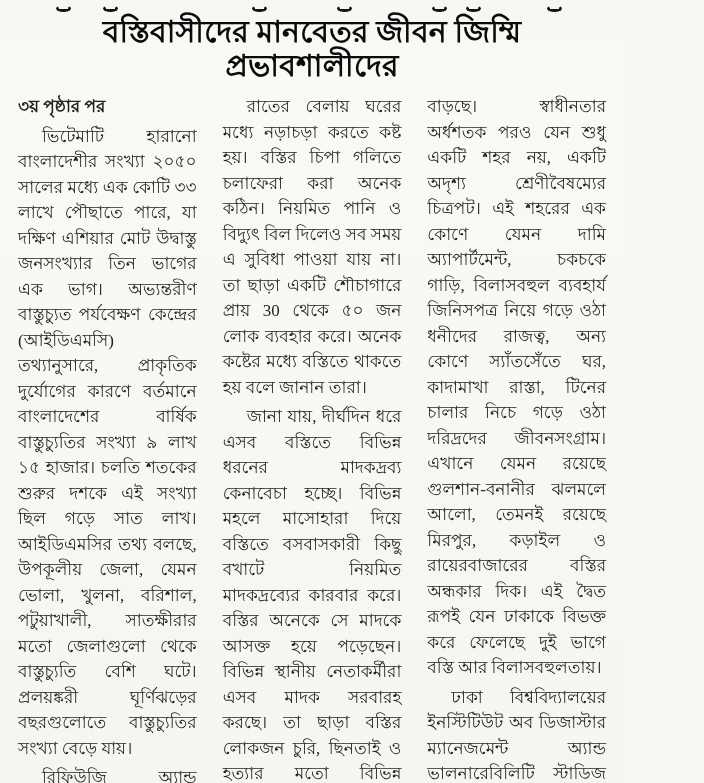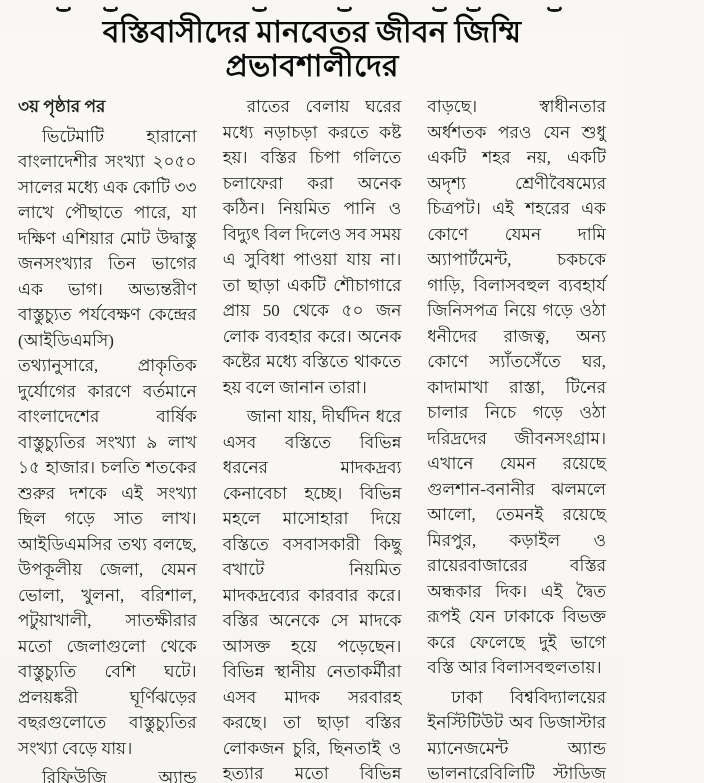--- a/index.html
+++ b/index.html
@@ -87,21 +87,21 @@
 
   <h1 class="headline">বস্তিবাসীদের মানবেতর জীবন জিম্মি প্রভাবশালীদের</h1>
 
   <div class="columns">
     <div class="col">
         <p class="p-lead">৩য় পৃষ্ঠার পর</p>
         <p class="p-indent">ভিটেমাটি হারানো বাংলাদেশীর সংখ্যা ২০৫০ সালের মধ্যে এক কোটি ৩৩ লাখে পৌছাতে পারে, যা দক্ষিণ এশিয়ার মোট উদ্বাস্তু জনসংখ্যার তিন ভাগের এক ভাগ। অভ্যন্তরীণ বাস্তুচ্যুত পর্যবেক্ষণ কেন্দ্রের (আইডিএমসি) তথ্যানুসারে, প্রাকৃতিক দুর্যোগের কারণে বর্তমানে বাংলাদেশের বার্ষিক বাস্তুচ্যুতির সংখ্যা ৯ লাখ ১৫ হাজার। চলতি শতকের শুরুর দশকে এই সংখ্যা ছিল গড়ে সাত লাখ। আইডিএমসির তথ্য বলছে, উপকূলীয় জেলা, যেমন ভোলা, খুলনা, বরিশাল, পটুয়াখালী, সাতক্ষীরার মতো জেলাগুলো থেকে বাস্তুচ্যুতি বেশি ঘটে। প্রলয়ঙ্করী ঘূর্ণিঝড়ের বছরগুলোতে বাস্তুচ্যুতির সংখ্যা বেড়ে যায়।</p>
         <p class="p-indent">রিফিউজি অ্যান্ড মাইগ্রেটরি মুভমেন্টস রিসার্চ ইউনিটের (রামরু) ২০১৮ সালে প্রকাশিত এক গবেষণা প্রতিবেদনে বলা হয়, জলবায়ু পরিবর্তনের কারণে যারা অভিবাসন নিচ্ছে তাদের প্রায় ৬০ শতাংশ রাজধানী ঢাকা, ২০ শতাংশ চট্টগ্রাম শহরে ও ২০ শতাংশ আন্তঃজেলায় অভিবাসী হচ্ছে। নিউট্রি-ক্যাপের এক গবেষণা বলছে, বস্তির ৫৯ শতাংশ শিশু রক্তস্বল্পতায় ভোগে। ৯১ শতাংশ পরিবার ঋণগ্রস্ত।</p>
       </div>
     <div class="col">
-        <p class="p-indent">রাতের বেলায় ঘরের মধ্যে নড়াচড়া করতে কষ্ট হয়। বস্তির চিপা গলিতে চলাফেরা করা অনেক কঠিন। নিয়মিত পানি ও বিদ্যুৎ বিল দিলেও সব সময় এ সুবিধা পাওয়া যায় না। তা ছাড়া একটি শৌচাগারে প্রায় 50 থেকে ৫০ জন লোক ব্যবহার করে। অনেক কষ্টের মধ্যে বস্তিতে থাকতে হয় বলে জানান তারা।</p>
+        <p class="p-indent">রাতের বেলায় ঘরের মধ্যে নড়াচড়া করতে কষ্ট হয়। বস্তির চিপা গলিতে চলাফেরা করা অনেক কঠিন। নিয়মিত পানি ও বিদ্যুৎ বিল দিলেও সব সময় এ সুবিধা পাওয়া যায় না। তা ছাড়া একটি শৌচাগারে প্রায় 30 থেকে ৫০ জন লোক ব্যবহার করে। অনেক কষ্টের মধ্যে বস্তিতে থাকতে হয় বলে জানান তারা।</p>
         <p class="p-indent">জানা যায়, দীর্ঘদিন ধরে এসব বস্তিতে বিভিন্ন ধরনের মাদকদ্রব্য কেনাবেচা হচ্ছে। বিভিন্ন মহলে মাসোহারা দিয়ে বস্তিতে বসবাসকারী কিছু বখাটে নিয়মিত মাদকদ্রব্যের কারবার করে। বস্তির অনেকে সে মাদকে আসক্ত হয়ে পড়েছেন। বিভিন্ন স্থানীয় নেতাকর্মীরা এসব মাদক সরবারহ করছে। তা ছাড়া বস্তির লোকজন চুরি, ছিনতাই ও হত্যার মতো বিভিন্ন অপরাধে জড়িয়ে পড়ছে</p>
       </div>
     <div class="col">
         <p class="p-cont">বাড়ছে। স্বাধীনতার অর্ধশতক পরও যেন শুধু একটি শহর নয়, একটি অদৃশ্য শ্রেণীবৈষম্যের চিত্রপট। এই শহরের এক কোণে যেমন দামি অ্যাপার্টমেন্ট, চকচকে গাড়ি, বিলাসবহুল ব্যবহার্য জিনিসপত্র নিয়ে গড়ে ওঠা ধনীদের রাজত্ব, অন্য কোণে স্যাঁতসেঁতে ঘর, কাদামাখা রাস্তা, টিনের চালার নিচে গড়ে ওঠা দরিদ্রদের জীবনসংগ্রাম। এখানে যেমন রয়েছে গুলশান-বনানীর ঝলমলে আলো, তেমনই রয়েছে মিরপুর, কড়াইল ও রায়েরবাজারের বস্তির অন্ধকার দিক। এই দ্বৈত রূপই যেন ঢাকাকে বিভক্ত করে ফেলেছে দুই ভাগে বস্তি আর বিলাসবহুলতায়।</p>
         <p class="p-indent">ঢাকা বিশ্ববিদ্যালয়ের ইনস্টিটিউট অব ডিজাস্টার ম্যানেজমেন্ট অ্যান্ড ভালনারেবিলিটি স্টাডিজ ইনস্টিটিউটের পরিচালক অধ্যাপক ড. মোহাম্মদ মনিরুজ্জামান খান বলেন, জলবায়ু বিপর্যয় এখন শহরমুখী অভিবাসনের অন্যতম কারণ।</p>
         <p class="p-indent">এ ছাড়াও অর্থনৈতিক ও রাজনৈতিক কারণেও বস্তিতে মানুষের সংখ্যা বাড়ছে। তবে রাজনৈতিক কারণে আসা মানুষের সংখ্যা কম। তিনি বলেন, বস্তিজনিত সঙ্কট থামাতে হলে প্রথমেই গ্রাম উন্নয়নে জোর দিতে হবে। কর্মসংস্থান না বাড়ালে ঢাকামুখী যাত্রা থামবে না। স্থানীয় সরকার ও স্বাস্থ্য মন্ত্রণালয়ের সমন্বয়হীনতার কারণে বস্তিবাসীরা মৌলিক সেবাটুকু পান না।</p>
       </div>
   </div>
 
 </div>

